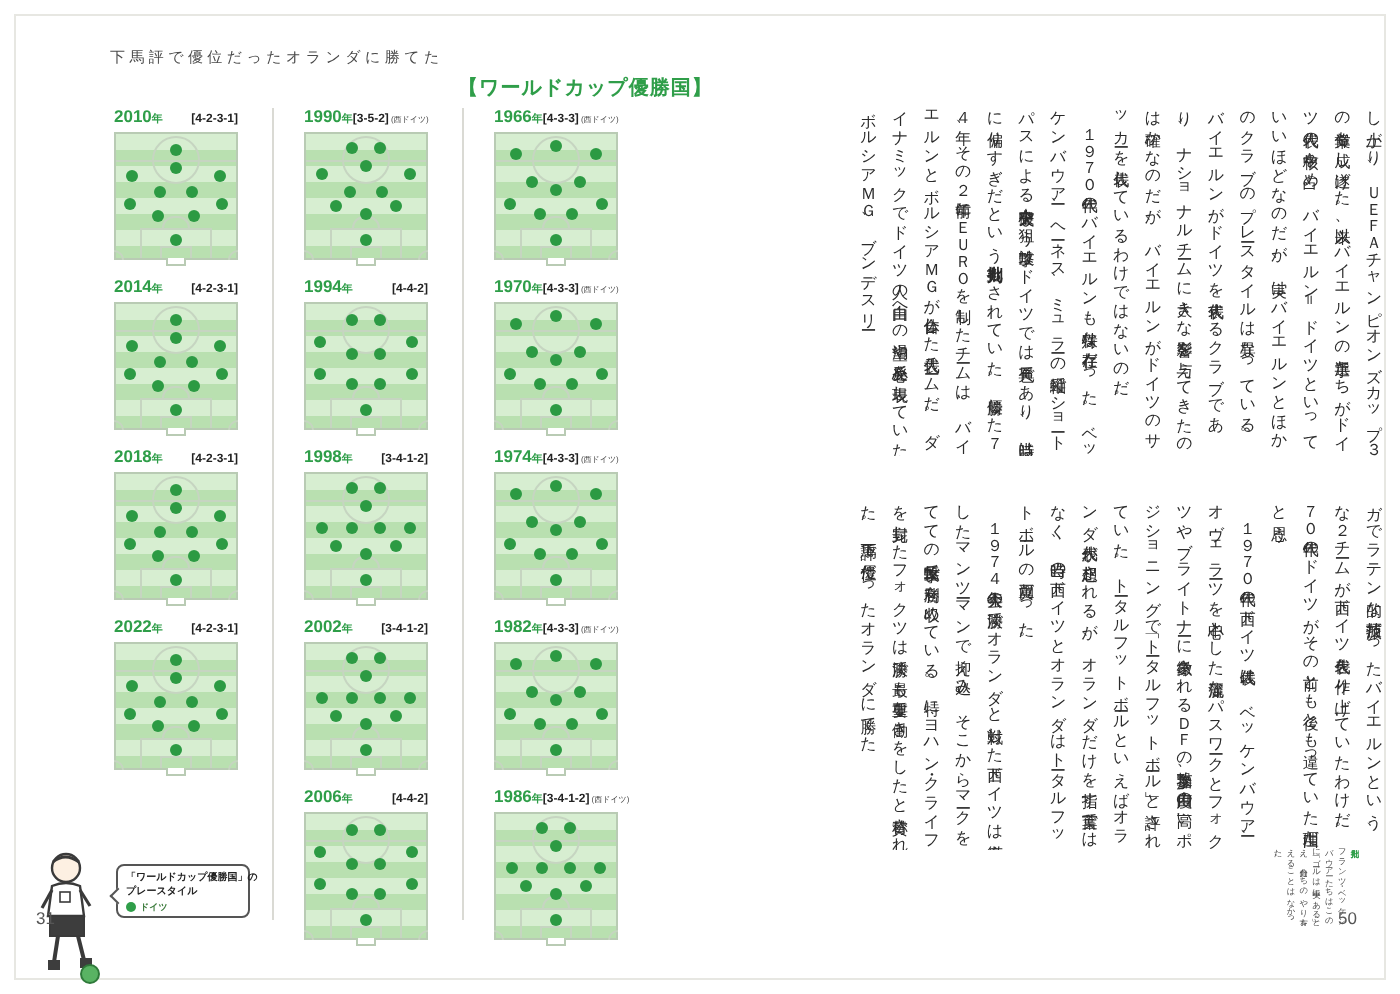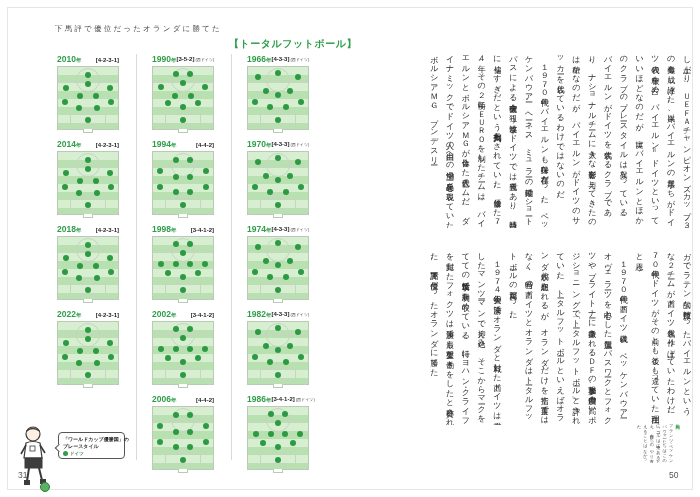--- a/index.html
+++ b/index.html
@@ -39,21 +39,21 @@
   .dot{width:6px;height:6px;border-radius:50%;background:#2c9a43;}
 
   .caption-cell{position:absolute;left:12px;top:422px;width:110px;height:70px;}
   .bubble{position:absolute;left:46px;top:10px;width:58px;border:1px solid #555;border-radius:4px;background:#fff;padding:3px 3px 2px 4px;}
   .bubble .tail{position:absolute;left:-3px;top:12px;width:5px;height:5px;background:#fff;border-left:1px solid #555;border-bottom:1px solid #555;transform:rotate(45deg);}
   .bubble .l{font-size:5px;font-weight:bold;color:#222;line-height:7px;white-space:nowrap;}
   .country-row{display:flex;align-items:center;gap:2px;margin-top:1px;}
   .badge{width:5px;height:5px;border-radius:50%;background:#2f9e49;display:inline-block;}
   .country{font-size:4.5px;color:#3a7a3a;font-weight:bold;}
 
-  .pagenum{position:absolute;top:470px;font-size:8.5px;color:#555;}
+  .pagenum{position:absolute;top:454px;font-size:8.5px;color:#555;}
   .pn31{left:18px;} .pn30{left:669px;}
 
   
   .vtext{
     position:absolute;width:304px;height:178px;
     writing-mode:vertical-rl;text-orientation:mixed;
     font-family:"Liberation Serif",serif;color:#2b2b2b;
     font-size:8px;line-height:15.8px;letter-spacing:0.4px;overflow:hidden;
   }
   .vtext p{margin:0;}
@@ -72,21 +72,21 @@
 
   svg{display:block;}
 </style>
 </head>
 <body>
 
 <div class="spread-border"></div>
 
 <div>
   <div class="lp-header">下馬評で優位だったオランダに勝てた</div>
-  <div class="section-title">【トータルフットボール】</div>
+  <div class="section-title">【ワールドカップ優勝国】</div>
 
   <div class="f-grid">
       <div class="f-col">
         <div class="card">
           <div class="card-head">
             <span class="yr">2010<small>年</small></span>
             <span class="fm">[4-2-3-1]</span>
           </div>
           <div class="pitch">
             <div class="half-line"></div>

